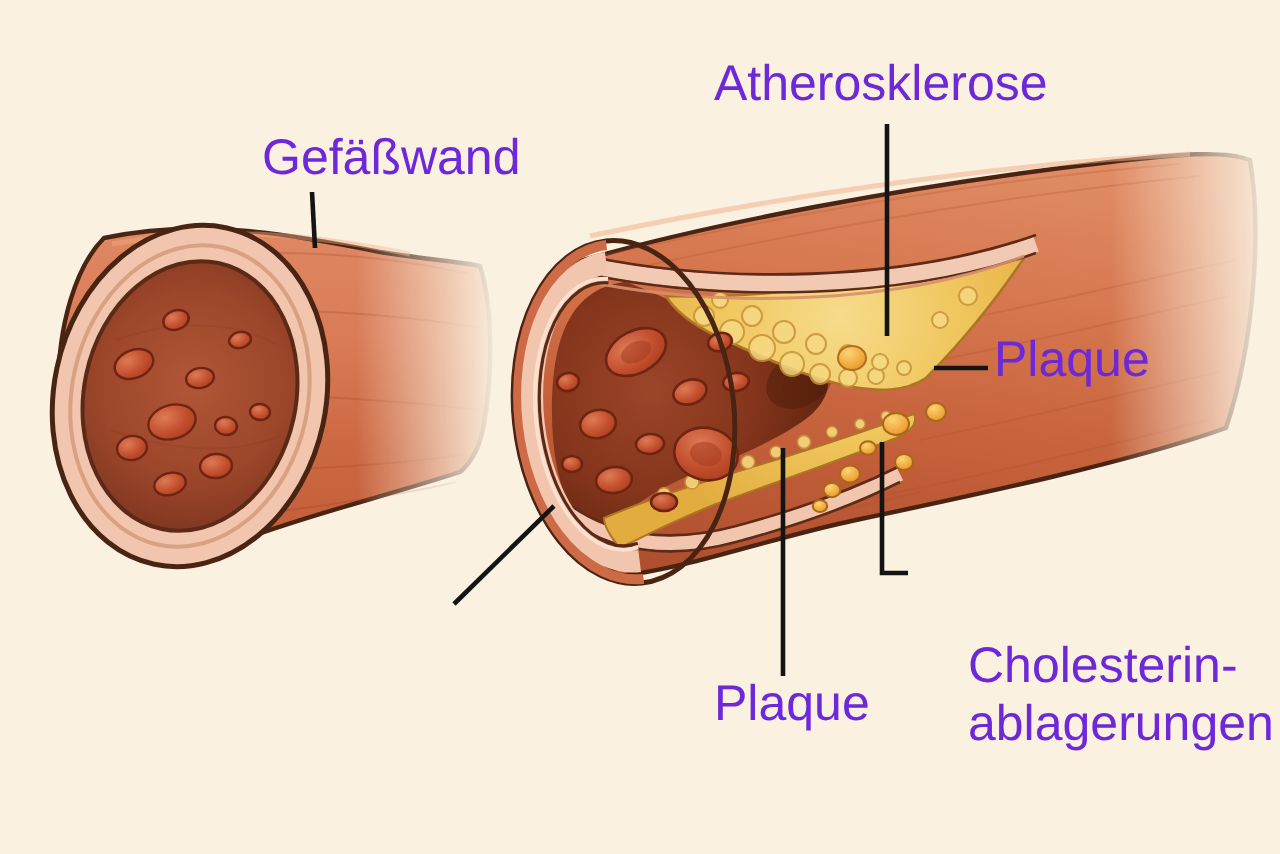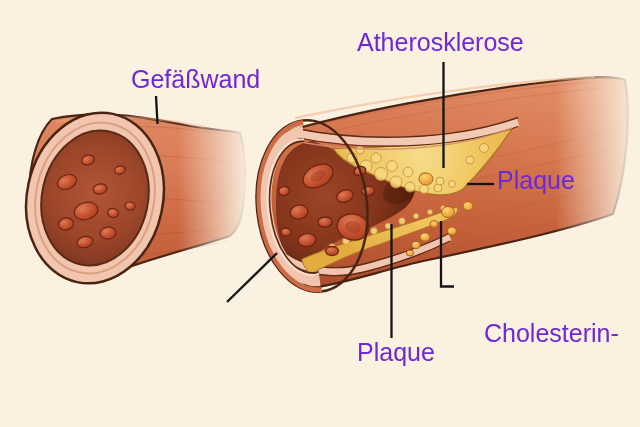--- a/index.html
+++ b/index.html
@@ -264,15 +264,16 @@
 
   <div class="lbl" style="left:357px;top:29px;">Atherosklerose</div>
 
   <div class="lbl" style="left:497px;top:167px;">Plaque</div>
 
 
   <div class="lbl" style="left:357px;top:339px;">Plaque</div>
 
   <div class="lbl two-line" style="left:484px;top:274px;margin-top:45px;">
     <span>Cholesterin-</span><br>
+    <span>ablagerungen</span>
   </div>
 
 </div>
 
 </body></html>

